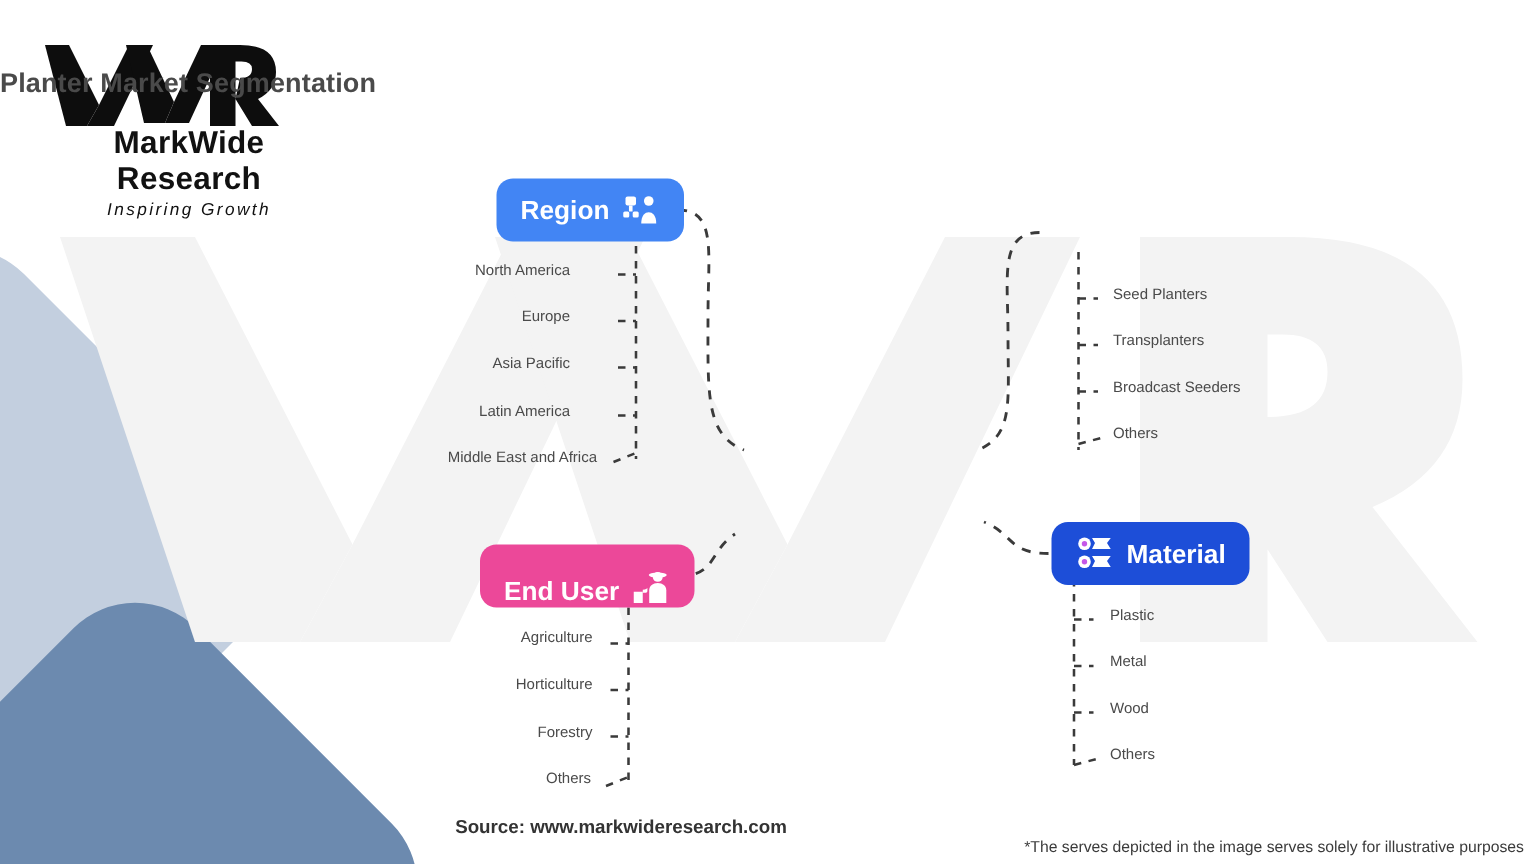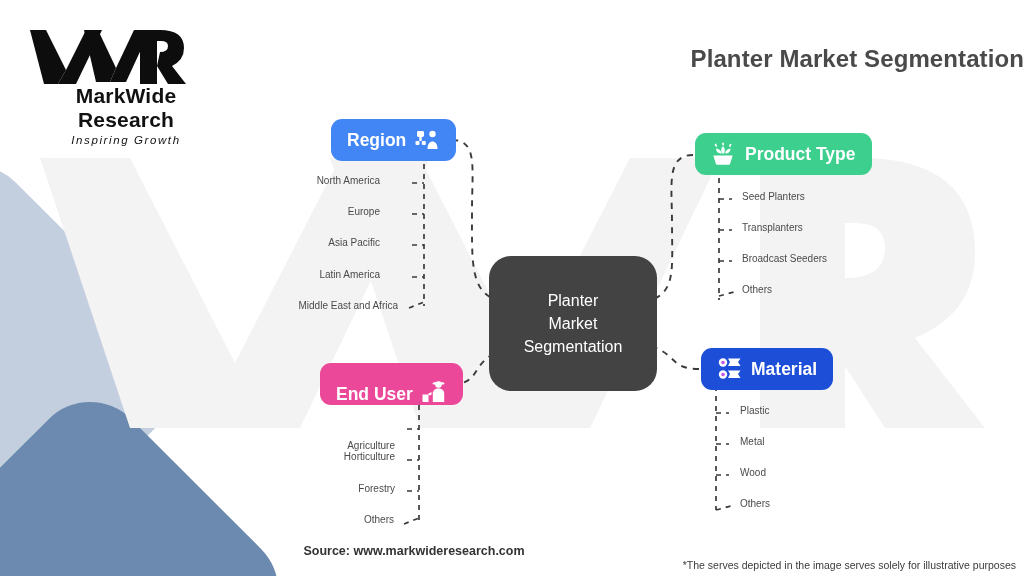--- a/index.html
+++ b/index.html
@@ -70,22 +70,22 @@
     margin-top: 2px;
     font-style: italic;
   }
 
   
   .title {
     position: absolute;
     left: 0;
     top: 45px;
     width: 1024px;
-    text-align: right;
-    font-size: 24px;
+    text-align: left;
+    font-size: 18px;
     font-weight: bold;
     color: #4a4a4a;
     letter-spacing: 0.1px;
   }
 
   
   .wires {
     position: absolute;
     left: 0;
     top: 0;
@@ -246,27 +246,20 @@
     <path class="wire-thin" d="M407 491 L419 491"></path>
     <path class="wire-thin" d="M404 524 L419 518"></path>
 
     <path class="wire-thin" d="M716 386 L716 510"></path>
     <path class="wire-thin" d="M716 413 L729 413"></path>
     <path class="wire-thin" d="M716 444 L729 444"></path>
     <path class="wire-thin" d="M716 475 L729 475"></path>
     <path class="wire-thin" d="M716 510 L731 506"></path>
   </svg>
 
-  <div class="center-node">
-    <div>
-      <div>Planter</div>
-      <div>Market</div>
-      <div>Segmentation</div>
-    </div>
-  </div>
 
   <div class="badge" id="badge-region">
     <span>Region</span>
     <span class="b-icon">
       <svg width="24" height="22" viewBox="0 0 24 22">
         <g fill="#ffffff">
           <rect x="2" y="2" width="7" height="6" rx="1.4"></rect>
           <rect x="4.3" y="8" width="2.4" height="4"></rect>
           <rect x="0.5" y="12" width="4" height="4" rx="1"></rect>
           <rect x="6.8" y="12" width="4" height="4" rx="1"></rect>
@@ -275,56 +268,40 @@
         </g>
       </svg>
     </span>
   </div>
   <div class="leaf right-align" style="left:380px; top:176px;">North America</div>
   <div class="leaf right-align" style="left:380px; top:207px;">Europe</div>
   <div class="leaf right-align" style="left:380px; top:238px;">Asia Pacific</div>
   <div class="leaf right-align" style="left:380px; top:270px;">Latin America</div>
   <div class="leaf right-align" style="left:398px; top:301px;">Middle East and Africa</div>
 
-  <div class="badge" id="badge-product">
-    <span class="b-icon">
-      <svg width="26" height="24" viewBox="0 0 26 24">
-        <g fill="#ffffff">
-          <path d="M12 4 C10 6 9.6 9 11 11.5 L13 11.5 C14.4 9 14 6 12 4 Z"></path>
-          <path d="M5 6.5 C5 9.5 7.3 11.5 10.5 11.6 C10.3 8.7 8 6.7 5 6.5 Z"></path>
-          <path d="M19.6 6.5 C16.6 6.7 14.3 8.7 14.1 11.6 C17.3 11.5 19.6 9.5 19.6 6.5 Z"></path>
-          <rect x="4" y="1.6" width="1.7" height="3.3" rx="0.8" transform="rotate(-25 4.8 3.2)"></rect>
-          <rect x="18.4" y="1.6" width="1.7" height="3.3" rx="0.8" transform="rotate(25 19.2 3.2)"></rect>
-          <rect x="11.3" y="0.4" width="1.7" height="3.2" rx="0.8"></rect>
-          <path d="M2.3 13.5 L21.7 13.5 L19.2 21.4 C19 22.3 18.3 22.8 17.4 22.8 L6.6 22.8 C5.7 22.8 5 22.3 4.8 21.4 Z"></path>
-        </g>
-      </svg>
-    </span>
-    <span>Product Type</span>
-  </div>
   <div class="leaf left-align" style="left:742px; top:192px;">Seed Planters</div>
   <div class="leaf left-align" style="left:742px; top:223px;">Transplanters</div>
   <div class="leaf left-align" style="left:742px; top:254px;">Broadcast Seeders</div>
   <div class="leaf left-align" style="left:742px; top:285px;">Others</div>
 
   <div class="badge" id="badge-enduser">
     <span>End User</span>
     <span class="b-icon">
       <svg width="26" height="24" viewBox="0 0 26 24">
         <g fill="#ffffff">
           <path d="M1.5 14.5 L7.5 14.5 L7.5 22 L1.5 22 Z"></path>
           <path d="M7.5 13.2 C9.4 13.2 10.6 12 10.6 12 L10.6 14 C10.6 14.7 10 15.2 9.3 15.2 L7.5 15.2 Z"></path>
           <ellipse cx="17.5" cy="3.4" rx="6" ry="1.7"></ellipse>
           <circle cx="17.5" cy="4.6" r="3.3"></circle>
           <path d="M11.8 22 L11.8 13.5 C11.8 10.6 14.3 8.6 17.5 8.6 C20.7 8.6 23.2 10.6 23.2 13.5 L23.2 22 Z"></path>
         </g>
       </svg>
     </span>
   </div>
-  <div class="leaf right-align" style="left:395px; top:421px;margin-top:20px;">Agriculture</div>
+  <div class="leaf right-align" style="left:395px; top:421px;">Agriculture</div>
   <div class="leaf right-align" style="left:395px; top:452px;">Horticulture</div>
   <div class="leaf right-align" style="left:395px; top:484px;">Forestry</div>
   <div class="leaf right-align" style="left:394px; top:515px;">Others</div>
 
   <div class="badge" id="badge-material">
     <span class="b-icon">
       <svg width="26" height="24" viewBox="0 0 26 24">
         <g fill="#ffffff">
           <circle cx="6" cy="5.5" r="4.2"></circle>
           <circle cx="6" cy="5.5" r="1.8" fill="#c457e8"></circle>

